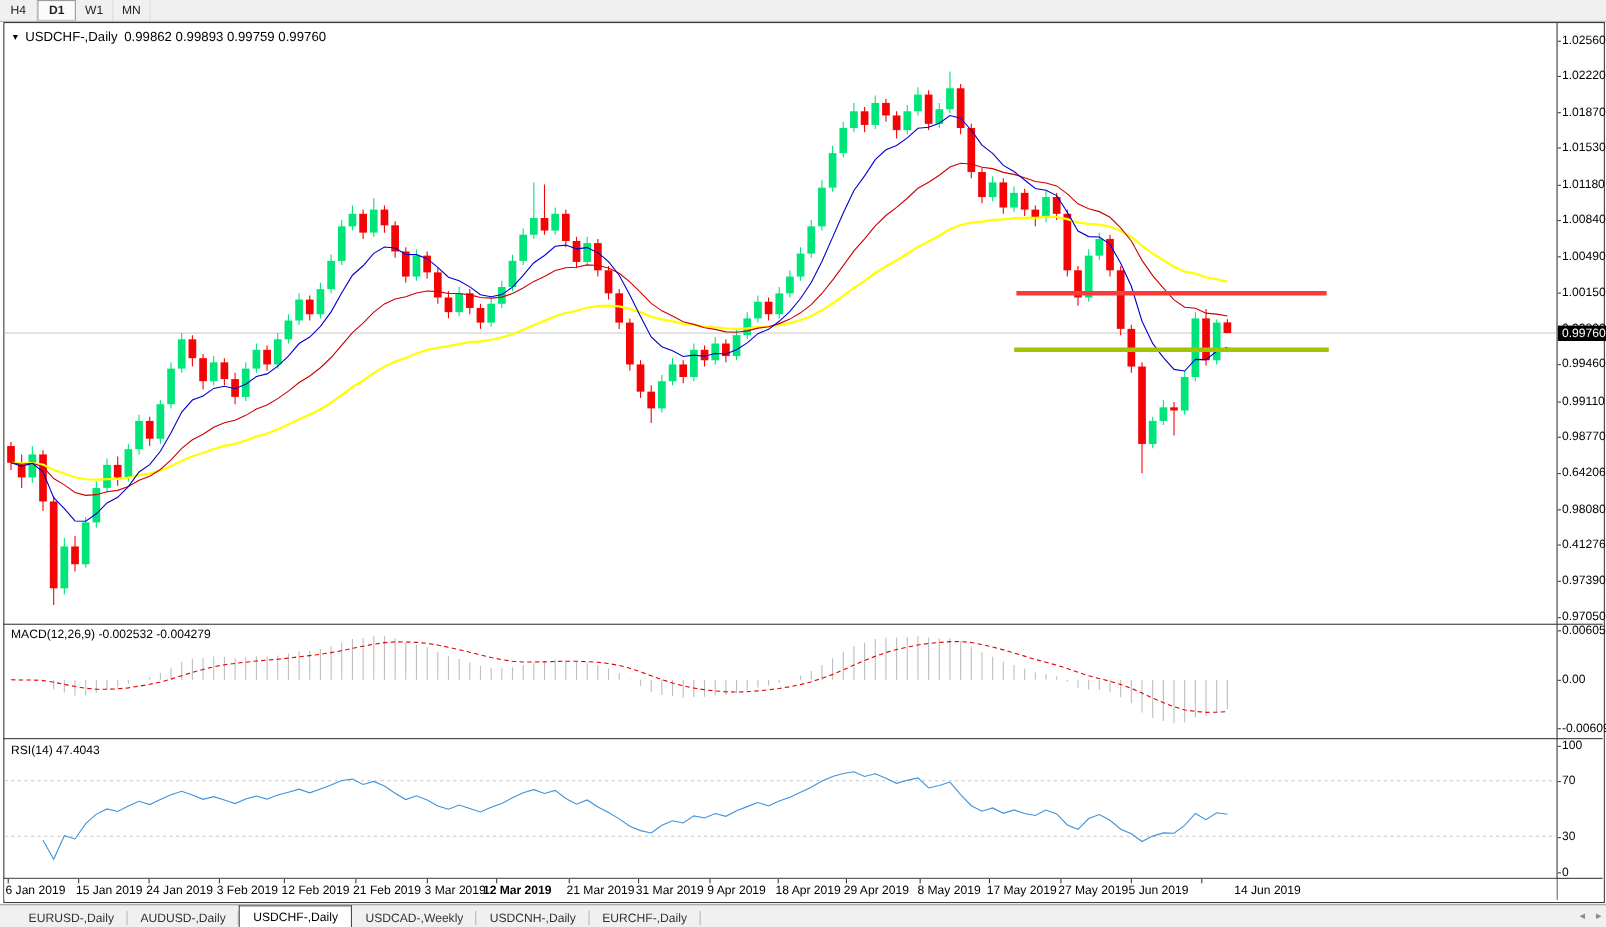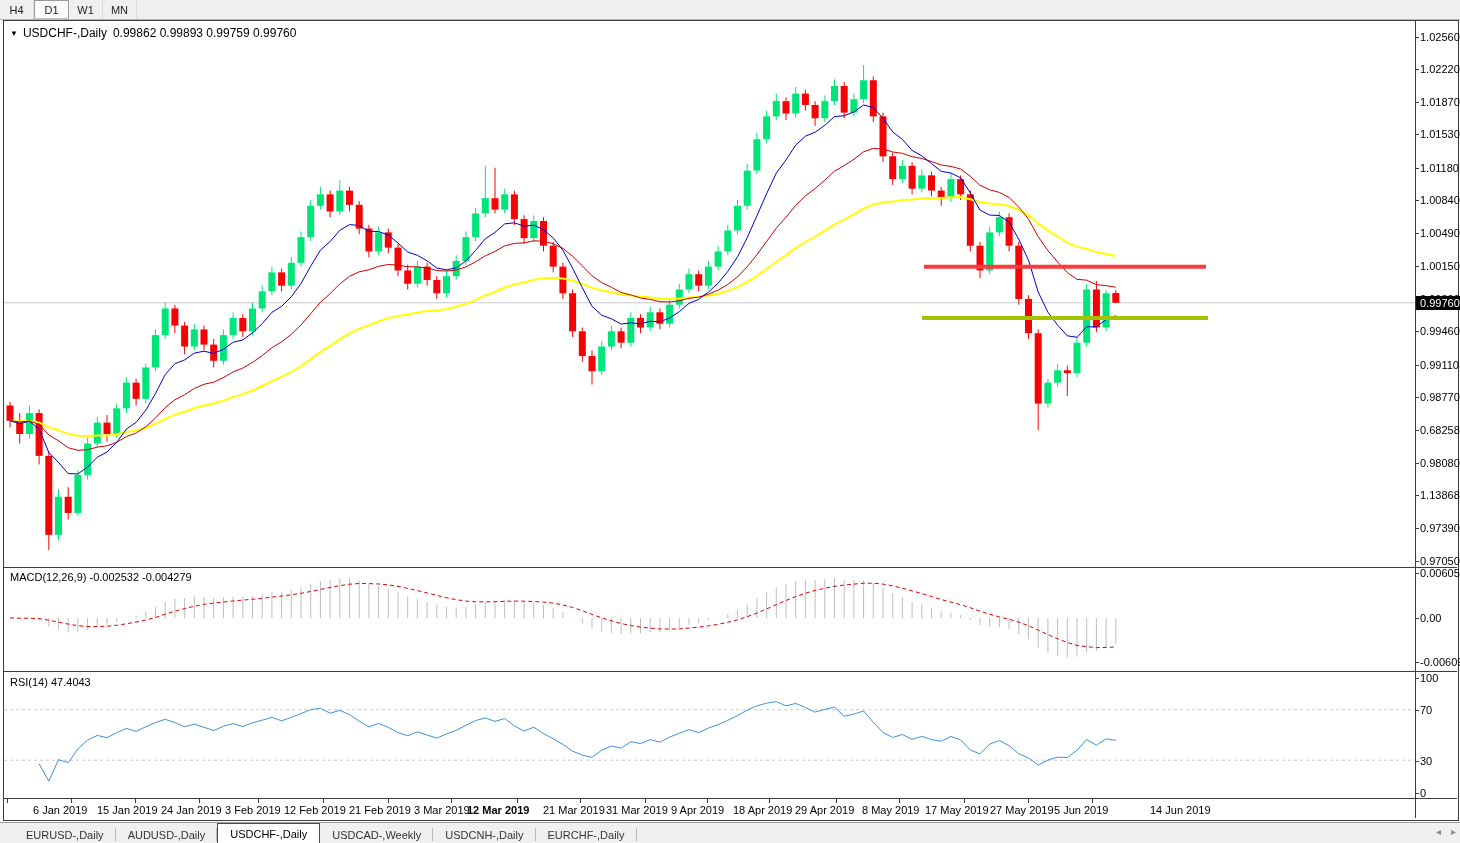--- a/index.html
+++ b/index.html
@@ -3,38 +3,38 @@
 <meta charset="utf-8">
 <style>
   html,body{margin:0;padding:0;background:#fff;}
   .window{position:relative;width:1460px;height:843px;background:#fff;overflow:hidden;
           font-family:"Liberation Sans",sans-serif;font-size:11px;color:#000;}
   
   .toolbar{position:absolute;left:0;top:0;width:1460px;height:19px;background:#f0f0f0;
            border-bottom:1px solid #b5b5b5;display:flex;align-items:stretch;}
   .tf-btn{min-width:27px;padding:0 3px;display:flex;align-items:center;justify-content:center;
           color:#222;border-right:1px solid #dcdcdc;cursor:default;}
-  .tf-btn.active{background:#fbfbfb;border:1px solid #9a9a9a;border-bottom-color:#c0c0c0;}
+  .tf-btn.active{background:#fbfbfb;border:1px solid #9a9a9a;border-bottom-color:#c0c0c0;font-weight:bold;}
   
   .frame{position:absolute;left:3px;top:20px;width:1454px;height:799px;border:1px solid #3c3c3c;background:#fff;}
   .divider{position:absolute;left:3px;width:1454px;height:0;border-top:1px solid #3c3c3c;}
   .vaxis-line{position:absolute;top:21px;height:797px;left:1415px;width:0;border-left:1px solid #3c3c3c;}
   svg.panel{position:absolute;left:4px;overflow:visible;}
   .panel-label{position:absolute;left:10px;white-space:nowrap;color:#000;z-index:5;}
   .panel-label .sep{display:inline-block;width:6px;}
   .sym-arrow{display:inline-block;font-size:8px;transform:translateY(-1px);margin-right:5px;color:#000;}
   
   .axis-col{position:absolute;left:1416px;top:21px;width:44px;height:797px;overflow:hidden;}
   .axis-lab{position:absolute;left:4px;white-space:nowrap;color:#000;}
   .axis-tick{position:absolute;left:0;width:3px;height:1px;background:#3c3c3c;}
   .price-tag{position:absolute;left:0;width:44px;height:14px;background:#000;color:#fff;
              display:flex;align-items:center;padding-left:4px;z-index:6;}
   
   .date-axis{position:absolute;left:4px;top:799px;width:1411px;height:19px;background:#fff;}
-  .date-lab{position:absolute;top:5px;color:#000;white-space:nowrap;margin-left:28px;}
+  .date-lab{position:absolute;top:5px;color:#000;white-space:nowrap;}
   .date-tick{position:absolute;top:0;width:1px;height:4px;background:#3c3c3c;}
   
   .tabbar{position:absolute;left:0;top:822px;width:1460px;height:21px;background:#f0f0f0;
           border-top:1px solid #9c9c9c;display:flex;align-items:flex-end;padding-left:14px;box-sizing:border-box;}
   .tab{height:17px;display:flex;align-items:center;padding:0 12px;color:#333;position:relative;cursor:default;}
   .tab:not(.active)::after{content:"";position:absolute;right:0;top:2px;bottom:2px;width:1px;background:#b9b9b9;}
   .tab.active{background:#fff;border:1px solid #4d4d4d;border-bottom:none;height:19px;color:#000;z-index:2;}
   .tab-scroll{position:absolute;right:4px;top:826px;display:flex;gap:10px;color:#8a8a8a;font-size:10px;}
   .tab-scroll span{cursor:default;}
 </style>
@@ -453,25 +453,25 @@
       <div class="axis-lab" style="top: 238.692px;">1.00150</div>
       <div class="axis-tick" style="top: 277.977px;"></div>
       <div class="axis-lab" style="top: 271.977px;">0.99800</div>
       <div class="axis-tick" style="top: 310.311px;"></div>
       <div class="axis-lab" style="top: 304.311px;">0.99460</div>
       <div class="axis-tick" style="top: 343.596px;"></div>
       <div class="axis-lab" style="top: 337.596px;">0.99110</div>
       <div class="axis-tick" style="top: 375.93px;"></div>
       <div class="axis-lab" style="top: 369.93px;">0.98770</div>
       <div class="axis-tick" style="top: 409.215px;"></div>
-      <div class="axis-lab" style="top: 403.215px;">0.68258</div>
+      <div class="axis-lab" style="top: 403.215px;">0.64206</div>
       <div class="axis-tick" style="top: 441.549px;"></div>
       <div class="axis-lab" style="top: 435.549px;">0.98080</div>
       <div class="axis-tick" style="top: 473.883px;"></div>
-      <div class="axis-lab" style="top: 467.883px;">1.13868</div>
+      <div class="axis-lab" style="top: 467.883px;">0.41276</div>
       <div class="axis-tick" style="top: 507.168px;"></div>
       <div class="axis-lab" style="top: 501.168px;">0.97390</div>
       <div class="axis-tick" style="top: 539.502px;"></div>
       <div class="axis-lab" style="top: 533.502px;">0.97050</div>
       <div class="axis-tick" style="top: 552px;"></div>
       <div class="axis-lab" style="top: 546px;">0.006058</div>
       <div class="axis-tick" style="top: 597px;"></div>
       <div class="axis-lab" style="top: 591px;">0.00</div>
       <div class="axis-tick" style="top: 641px;"></div>
       <div class="axis-lab" style="top: 635px;">-0.006091</div>

